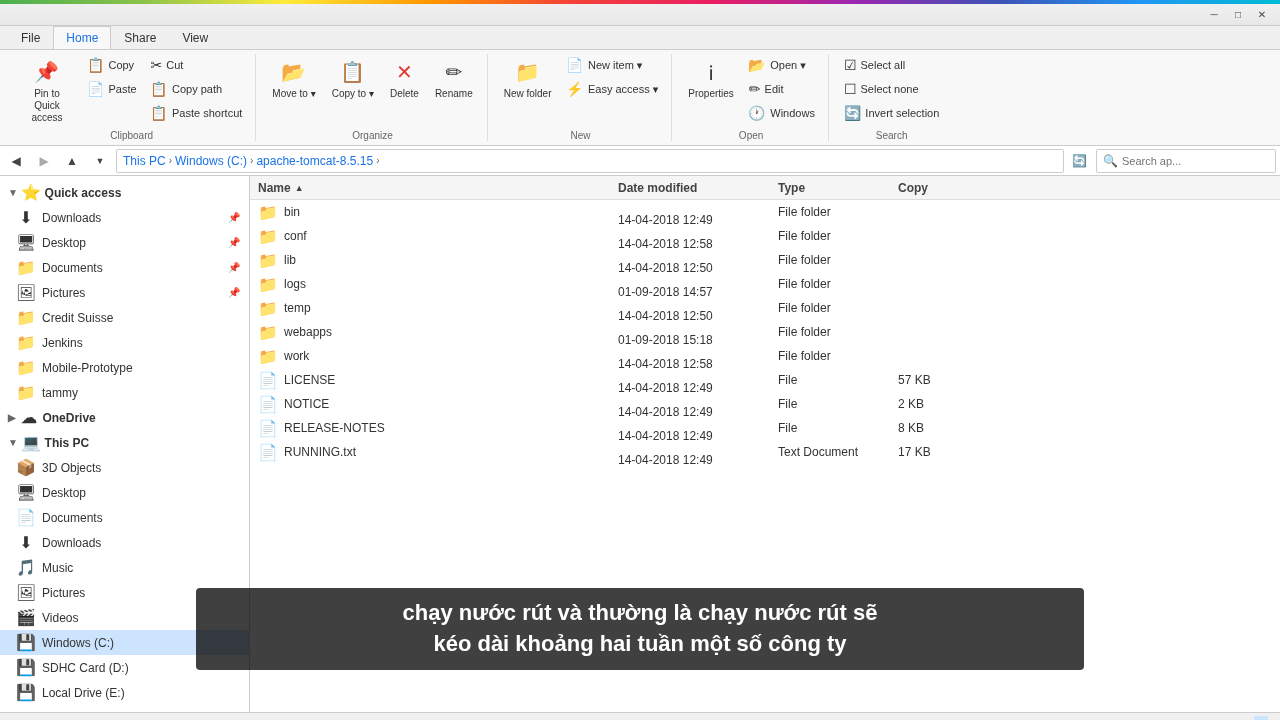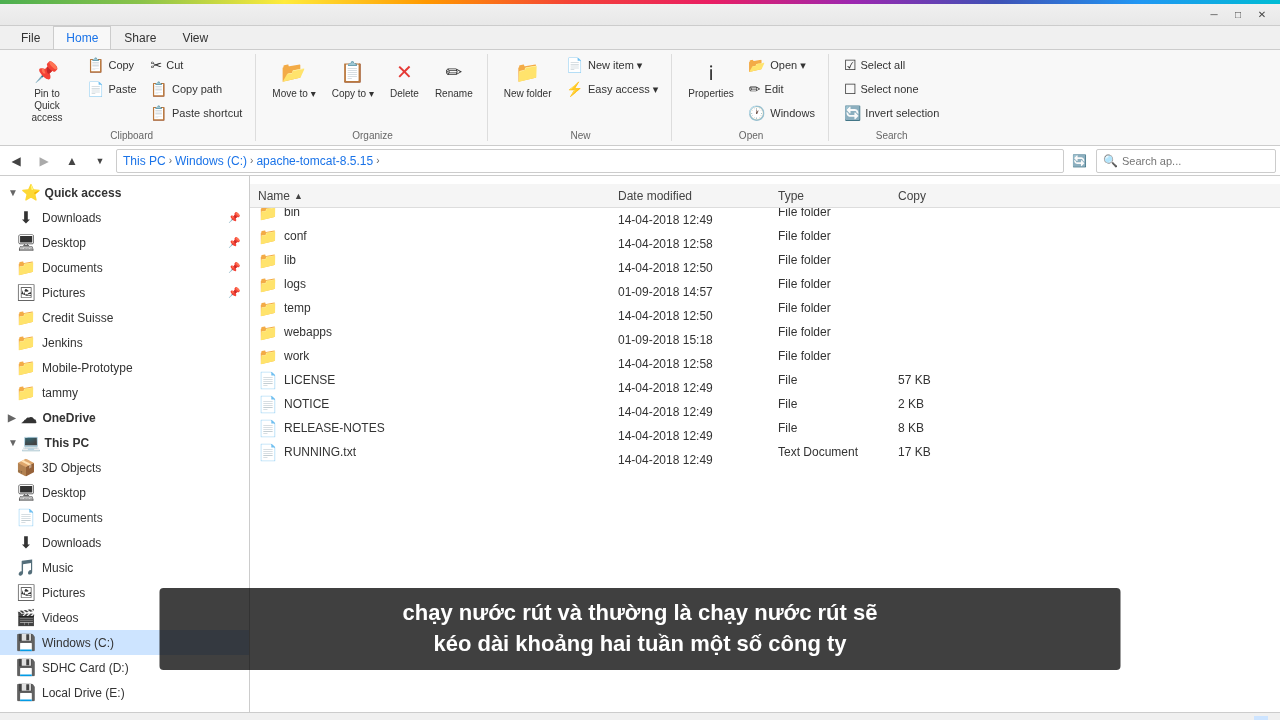--- a/index.html
+++ b/index.html
@@ -65,21 +65,21 @@
 
     .sidebar-section-header { display: flex; align-items: center; padding: 3px 8px; cursor: pointer; font-size: 12px; font-weight: bold; color: #333; }
     .sidebar-item { display: flex; align-items: center; padding: 3px 8px 3px 16px; cursor: pointer; font-size: 12px; color: #333; gap: 6px; }
     .sidebar-item.selected { background: #cde4ff; }
     .sidebar-item-icon { font-size: 16px; width: 20px; text-align: center; }
     .sidebar-item-label { flex: 1; }
     .sidebar-item-pin { color: #999; font-size: 10px; cursor: pointer; }
 
     
     .file-list { flex: 1; background: #fff; overflow-y: auto; position: relative; }
-    .file-list-header { display: flex; align-items: center; height: 24px; border-bottom: 1px solid #ddd; background: #f5f5f5; padding: 0 8px; font-size: 12px; font-weight: 400; color: #444; position: sticky; top: 8px; }
+    .file-list-header { display: flex; align-items: center; height: 24px; border-bottom: 1px solid #ddd; background: #f5f5f5; padding: 0 8px; font-size: 12px; font-weight: 700; color: #444; position: sticky; top: 0; }
     .col-name { flex: 0 0 360px; display: flex; align-items: center; gap: 4px; cursor: pointer; }
     .col-date { flex: 0 0 160px; display: flex; align-items: center; cursor: pointer; }
     .col-type { flex: 0 0 120px; display: flex; align-items: center; cursor: pointer; text-align: center; }
     .col-size { flex: 0 0 80px; display: flex; align-items: center; cursor: pointer; }
 
     .file-row { display: flex; align-items: center; height: 24px; padding: 0 8px; cursor: pointer; font-size: 12px; color: #333; }
     .file-icon { width: 20px; height: 20px; margin-right: 6px; font-size: 16px; display: flex; align-items: center; justify-content: center; }
     .file-name { flex: 0 0 334px; }
     .file-date { flex: 0 0 160px; margin-top: 16px; }
     .file-type { flex: 0 0 120px; }
@@ -96,21 +96,21 @@
       left: 50%;
       transform: translateX(-50%);
       background: rgba(0,0,0,0.75);
       color: #fff;
       font-size: 22px;
       font-weight: bold;
       text-align: center;
       padding: 10px 24px;
       border-radius: 4px;
       white-space: pre-line;
-      width: 961px;
+      width: 888px;
       line-height: 1.4;
     }
 
     
     .top-accent { height: 4px; background: linear-gradient(to right, #4caf50, #8bc34a, #ffeb3b, #ff9800, #f44336, #e91e63, #9c27b0, #3f51b5, #2196f3, #00bcd4); }
     .expand-arrow { font-size: 10px; color: #666; }
   </style>
 </head>
 <body>
 

